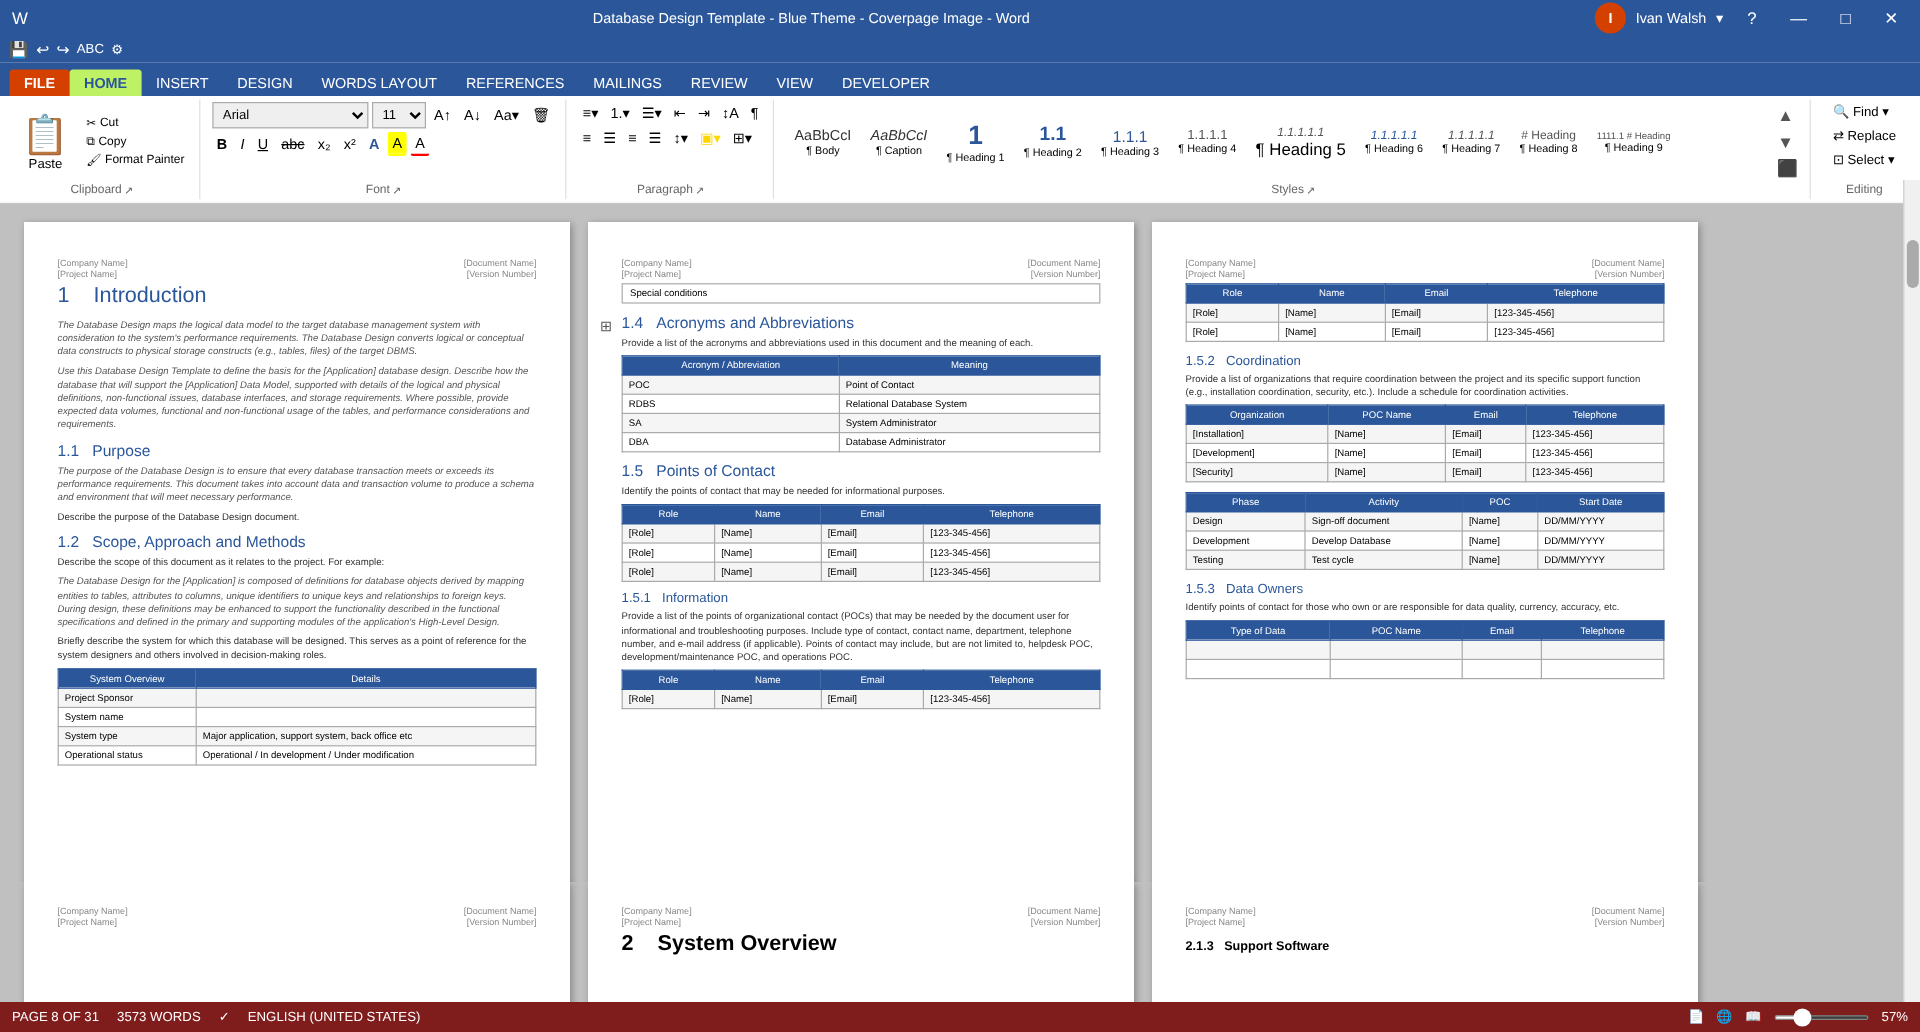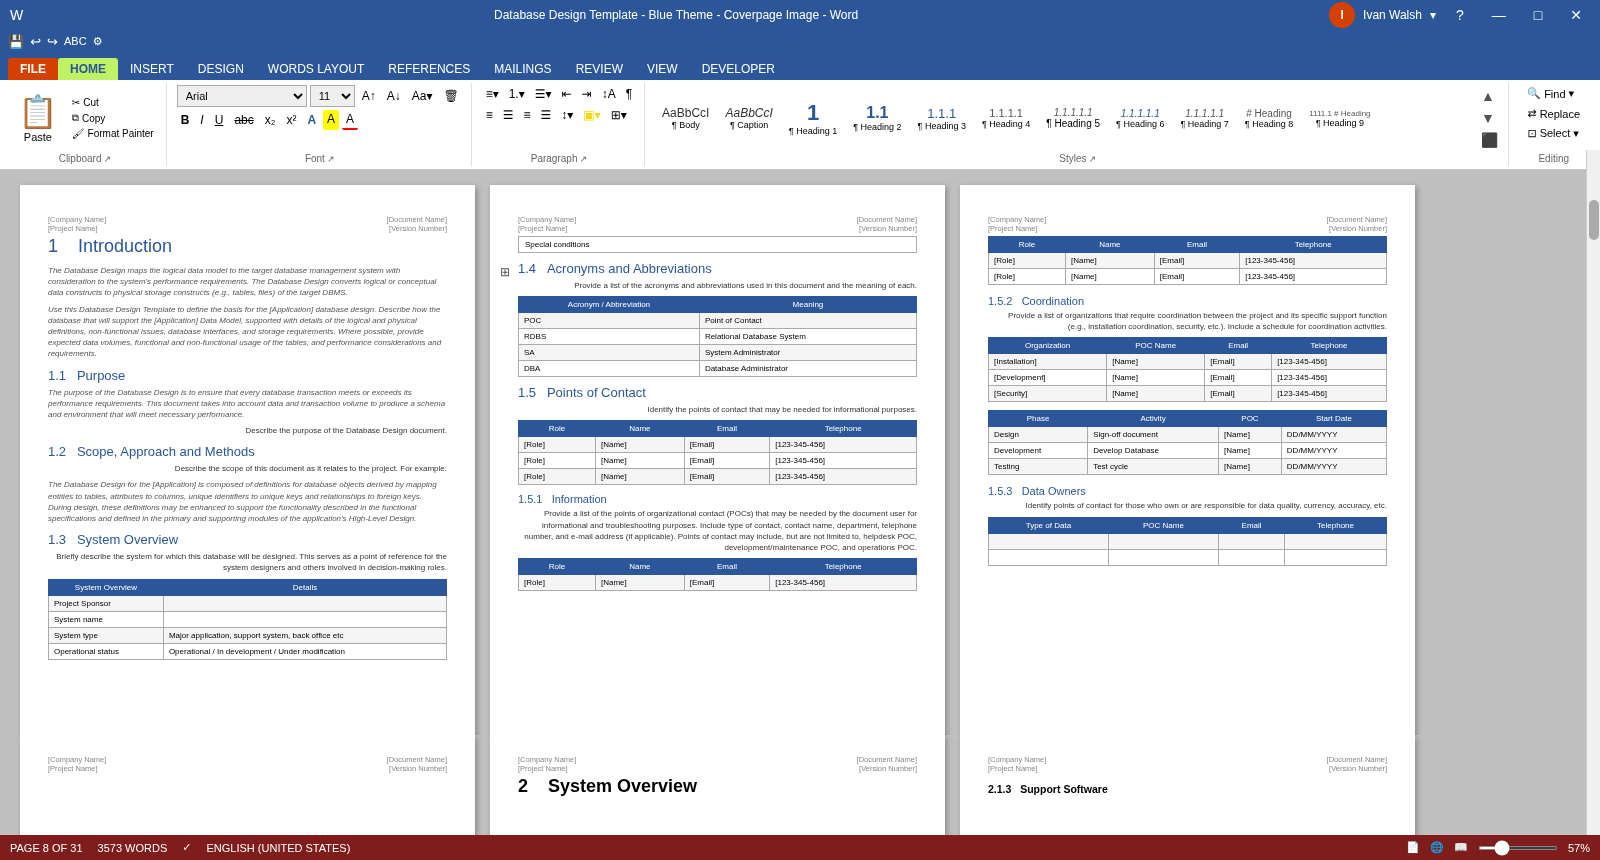--- a/index.html
+++ b/index.html
@@ -231,21 +231,20 @@
     .page p {
       font-size: 8px;
       color: #555;
       line-height: 1.4;
       margin-bottom: 5px;
       font-style: italic;
     }
     .page p.normal {
       font-style: normal;
       color: #333;
-      text-align: right;
     }
 
     .doc-table {
       width: 100%;
       border-collapse: collapse;
       font-size: 8px;
       margin-bottom: 8px;
     }
     .doc-table th {
       background: #2b579a;
@@ -519,21 +518,21 @@
         <div class="style-item">
           <div style="font-size:13px;color:#2b579a;">1.1.1</div>
           <div style="font-size:9px;">¶ Heading 3</div>
         </div>
         <div class="style-item">
           <div style="font-size:11px;color:#555;">1.1.1.1</div>
           <div style="font-size:9px;">¶ Heading 4</div>
         </div>
         <div class="style-item">
           <div style="font-size:10px;color:#555;font-style:italic;">1.1.1.1.1</div>
-          <div style="font-size:10px;">¶ Heading 5</div>
+          <div style="font-size:14px;">¶ Heading 5</div>
         </div>
         <div class="style-item">
           <div style="font-size:10px;color:#2b579a;font-style:italic;">1.1.1.1.1</div>
           <div style="font-size:9px;">¶ Heading 6</div>
         </div>
         <div class="style-item">
           <div style="font-size:10px;color:#555;font-style:italic;">1.1.1.1.1</div>
           <div style="font-size:9px;">¶ Heading 7</div>
         </div>
         <div class="style-item">
@@ -597,21 +596,20 @@
     <p>Use this Database Design Template to define the basis for the [Application] database design. Describe how the database that will support the [Application] Data Model, supported with details of the logical and physical definitions, non-functional issues, database interfaces, and storage requirements. Where possible, provide expected data volumes, functional and non-functional usage of the tables, and performance considerations and requirements.</p>
 
     <h2>1.1&nbsp;&nbsp;&nbsp;Purpose</h2>
     <p>The purpose of the Database Design is to ensure that every database transaction meets or exceeds its performance requirements. This document takes into account data and transaction volume to produce a schema and environment that will meet necessary performance.</p>
     <p class="normal">Describe the purpose of the Database Design document.</p>
 
     <h2>1.2&nbsp;&nbsp;&nbsp;Scope, Approach and Methods</h2>
     <p class="normal">Describe the scope of this document as it relates to the project. For example:</p>
     <p>The Database Design for the [Application] is composed of definitions for database objects derived by mapping entities to tables, attributes to columns, unique identifiers to unique keys and relationships to foreign keys. During design, these definitions may be enhanced to support the functionality described in the functional specifications and defined in the primary and supporting modules of the application's High-Level Design.</p>
 
-    <h2>1.3&nbsp;&nbsp;&nbsp;System Overview</h2>
     <p class="normal">Briefly describe the system for which this database will be designed. This serves as a point of reference for the system designers and others involved in decision-making roles.</p>
 
     <table class="doc-table">
       <tbody>
           <tr>
             <th>System Overview</th>
             <th>Details</th>
           </tr>
       <tr>
             <td>Project Sponsor</td>

